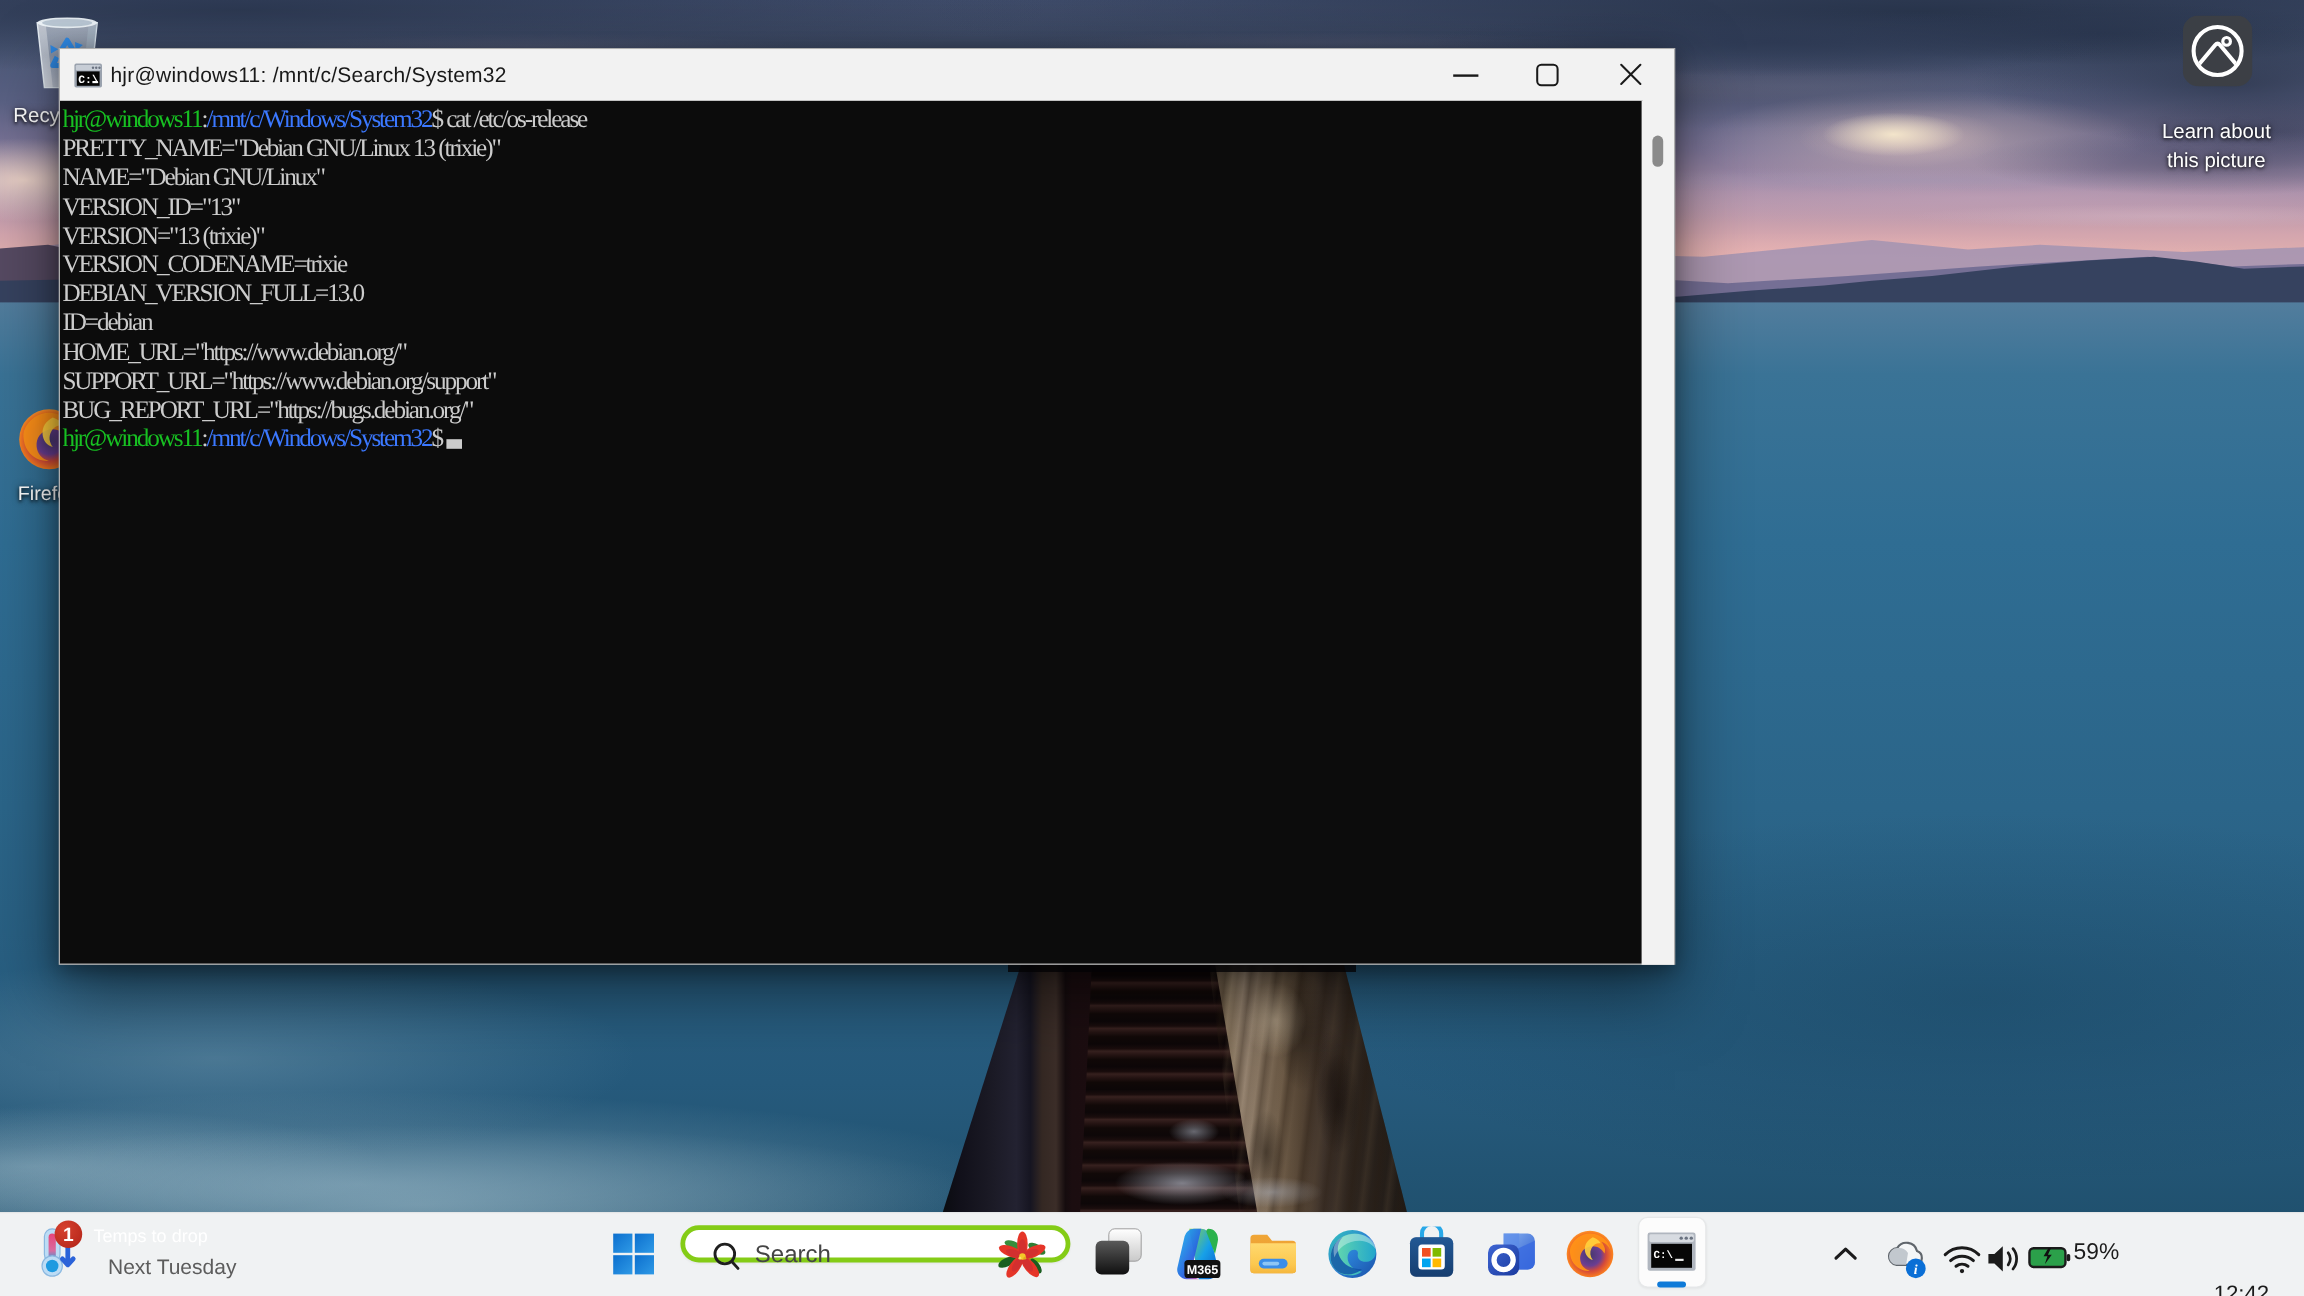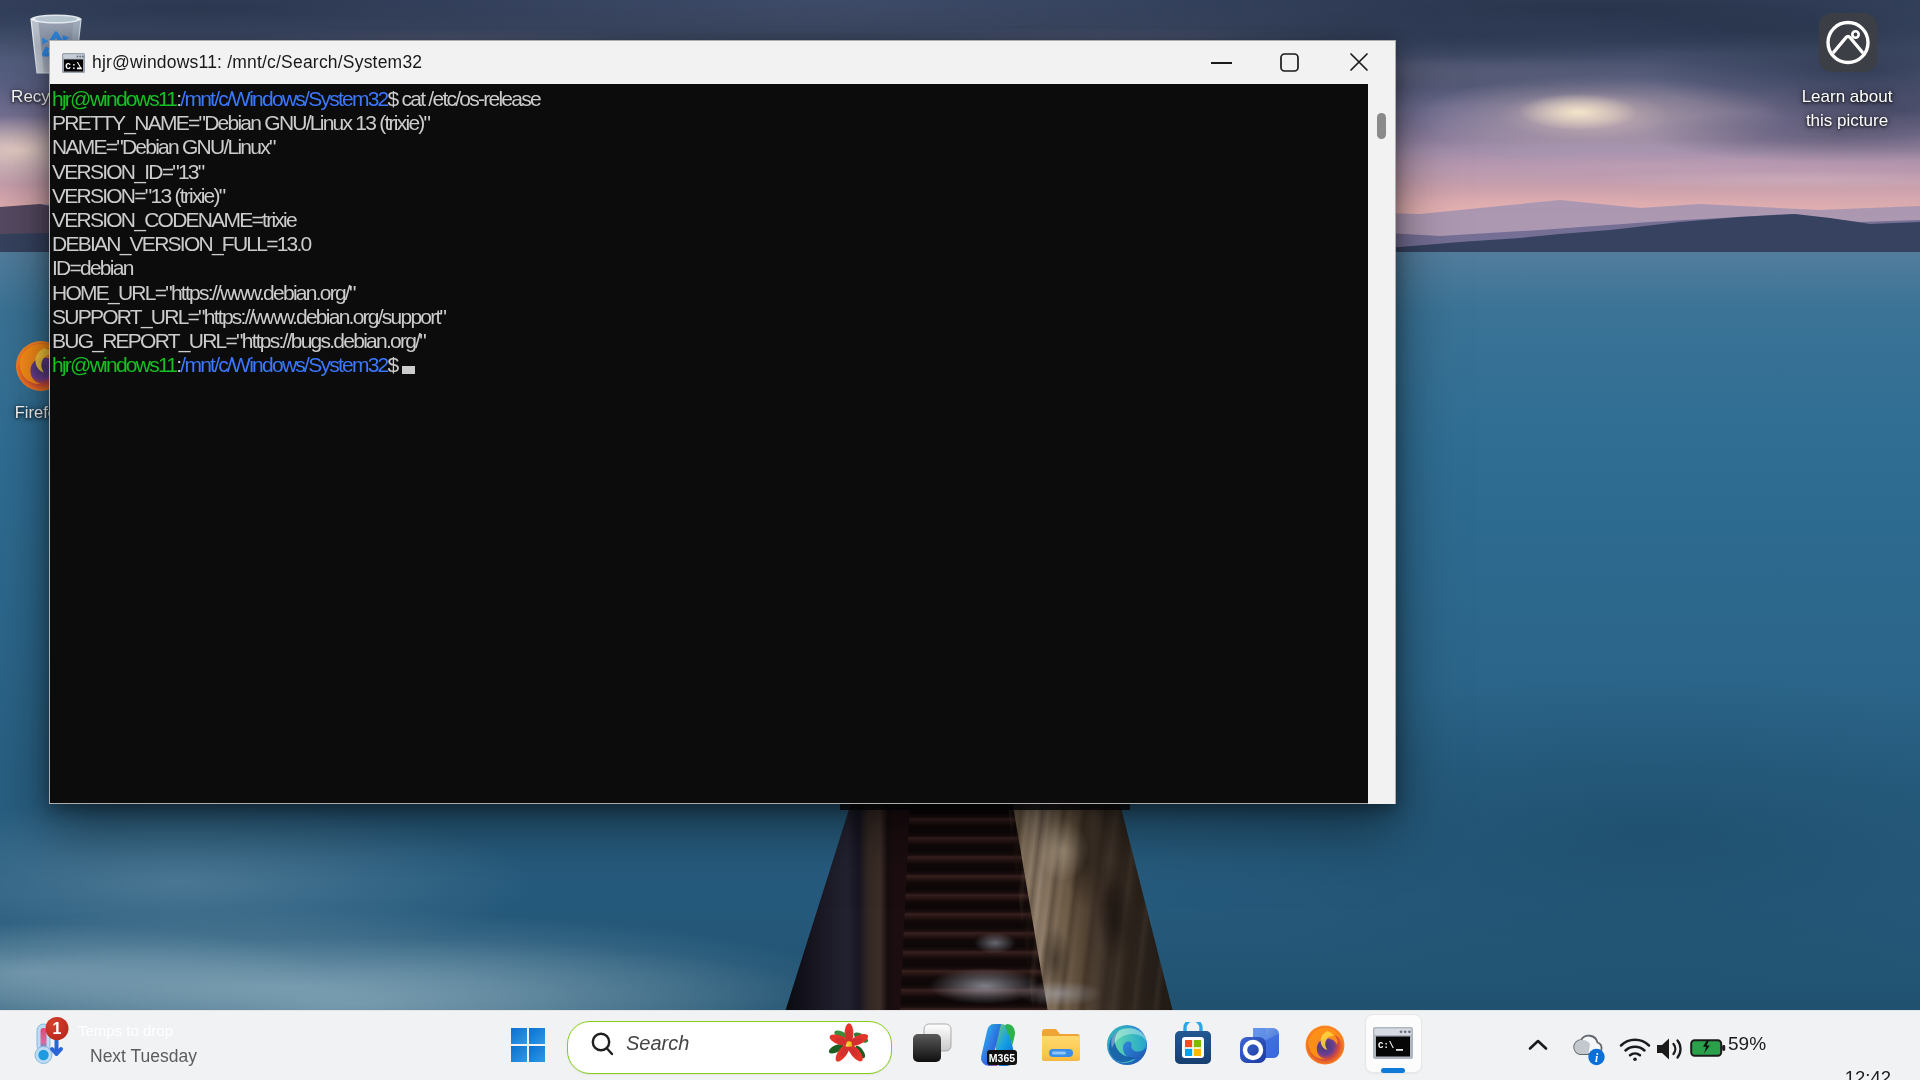--- a/index.html
+++ b/index.html
@@ -82,49 +82,49 @@
     background:radial-gradient(ellipse 50% 50% at 50% 50%, rgba(30,22,18,0.6) 0%, rgba(30,22,18,0) 70%); }
 
   
   .desklabel { position:absolute; color:#fff; font-size:17px; text-align:center;
     text-shadow:0 1px 3px rgba(0,0,0,0.9), 0 0 6px rgba(0,0,0,0.55); }
   #bin-ic { position:absolute; left:28px; top:11px; }
   #bin-label { left:10px; top:87px; width:92px; }
   #fox-ic { position:absolute; left:14px; top:339px; }
   #fox-label { left:8px; top:403px; width:64px; font-size:16.5px; }
   #learn-ic { position:absolute; left:1819px; top:13px; }
-  #learn-label { left:1797px; top:85px; width:100px; line-height:24px; }
+  #learn-label { left:1797px; top:98px; width:100px; line-height:24px; }
 
   
   #term { position:absolute; left:49px; top:40px; width:1347px; height:764px;
     background:#f2f2f2; box-shadow:0 22px 55px rgba(0,0,0,0.5), 0 5px 16px rgba(0,0,0,0.35);
     border:1px solid rgba(70,70,70,0.4); }
   #titlebar { position:absolute; left:0; top:0; width:100%; height:43px; background:#f2f2f2; }
   #title-icon { position:absolute; left:11px; top:7px; }
   #title-text { position:absolute; left:42px; top:11px; font-size:17.5px; color:#191919; letter-spacing:0.2px; }
   .wbtn { position:absolute; top:0; width:47px; height:42px; }
   #btn-min { right:150px; } #btn-max { right:82px; } #btn-close { right:12px; }
   #content { position:absolute; left:0; top:43px; width:1319px; height:719px; background:#0c0c0c;
-    font-family:Liberation Sans, sans-serif; font-size:21px; line-height:24.2px; letter-spacing:-1.75px;
+    font-family:Liberation Serif, serif; font-size:21px; line-height:24.2px; letter-spacing:-1.75px;
     padding:3px 0 0 2px; white-space:pre; color:#cccccc; }
   #content .g { color:#17c022; }
   #content .b { color:#3b78ff; }
   #cursor { display:inline-block; width:13px; height:8px; background:#cccccc; vertical-align:-2px; }
   #scrollgutter { position:absolute; right:0; top:43px; width:27px; height:720px; background:#f2f2f2; }
   #scrollthumb { position:absolute; right:9px; top:29px; width:9px; height:26px; background:#8a8a8a; border-radius:4.5px; }
 
   
   #taskbar { position:absolute; left:0; top:1010px; width:1920px; height:70px;
     background:#f0f2f3; border-top:1px solid #e4e6e7; }
   #weather { position:absolute; left:30px; top:1014px; width:230px; height:62px; }
   #weather .t1 { position:absolute; left:48px; top:8px; font-size:15px; color:#ffffff; }
   #weather .t2 { position:absolute; left:60px; top:32px; font-size:17.5px; color:#5c5c5c; }
   #centerbar { position:absolute; left:0; top:1010px; width:1920px; height:70px; }
-  #searchpill { position:absolute; left:567px; top:1021px; width:325px; height:53px; background:#ffffff;
-    border:1px solid #84cc16; border-radius:23px; box-shadow:0 1px 2px rgba(0,0,0,0.06);font-style:italic; }
+  #searchpill { position:absolute; left:567px; top:1021px; width:325px; height:31px; background:#ffffff;
+    border:4px solid #84cc16; border-radius:23px; box-shadow:0 1px 2px rgba(0,0,0,0.06); }
   #searchpill .stext { position:absolute; left:58px; top:10px; font-size:20px; color:#454545; }
   #tray { position:absolute; left:1520px; top:1010px; width:400px; height:70px; font-size:19px; color:#1b1b1b; }
   #clock { position:absolute; right:29px; top:13px; text-align:right; line-height:23.5px; font-size:18.5px; color:#1b1b1b;margin-top:43px; }
   #battext { position:absolute; left:208px; top:23px; font-size:19px; color:#1b1b1b; }
 </style>
 </head>
 <body>
 <div id="stage">
   <div id="sky"></div>
   <svg id="mountains" viewBox="0 0 1920 65" preserveAspectRatio="none">

